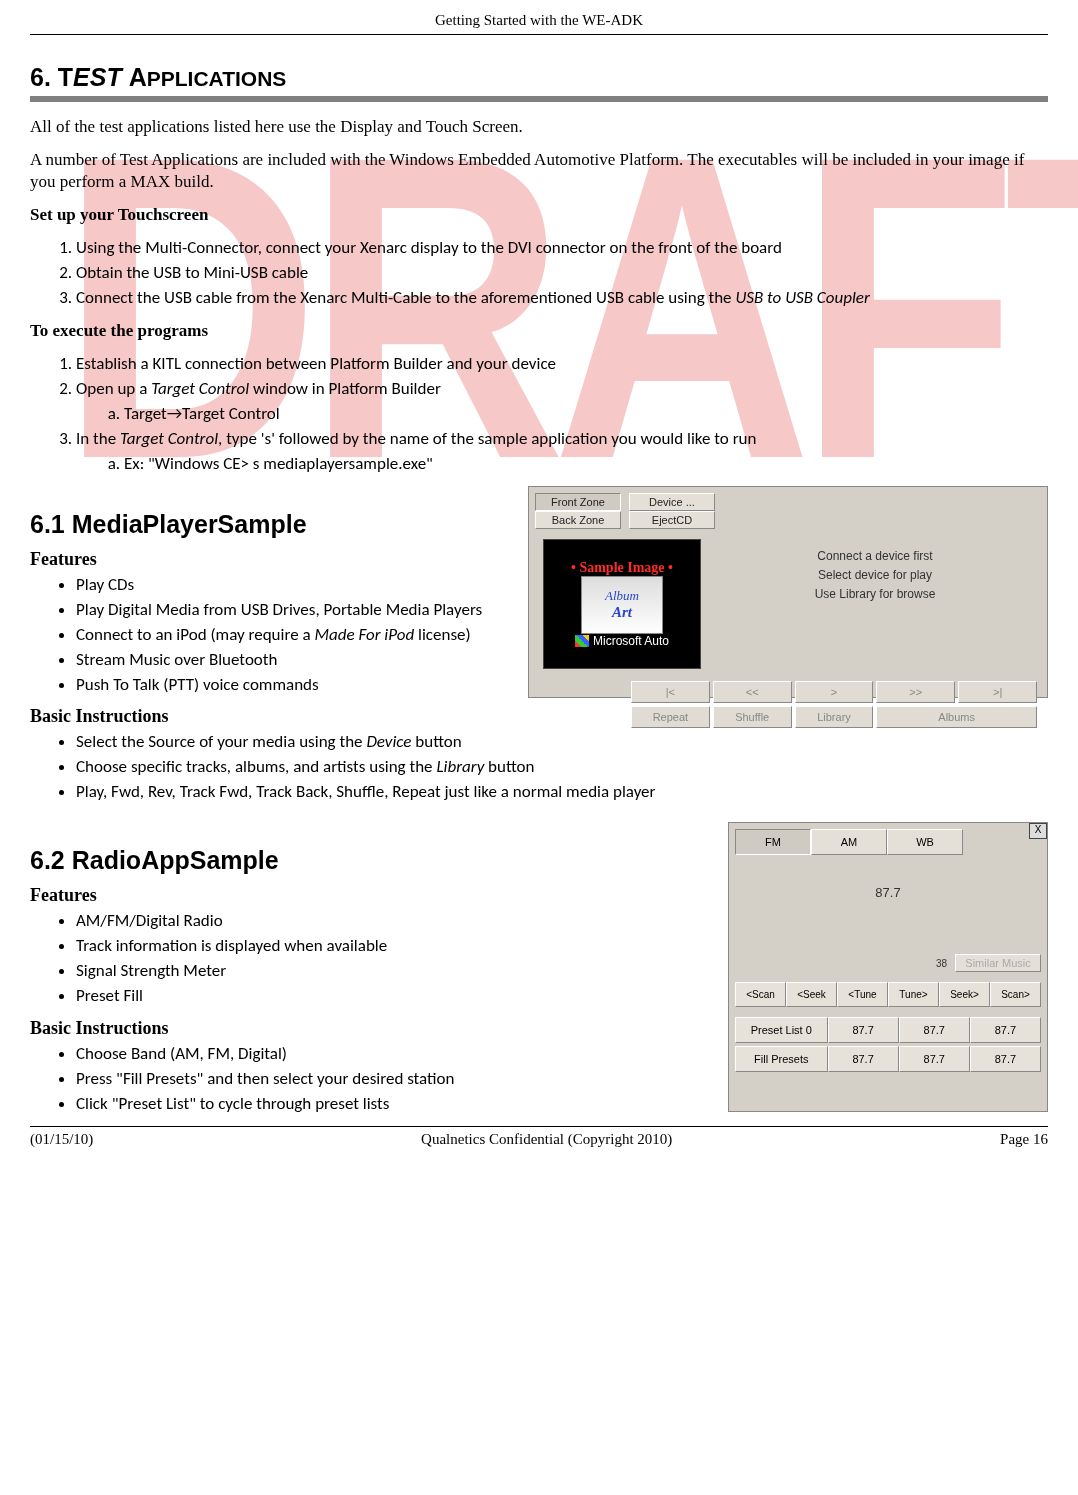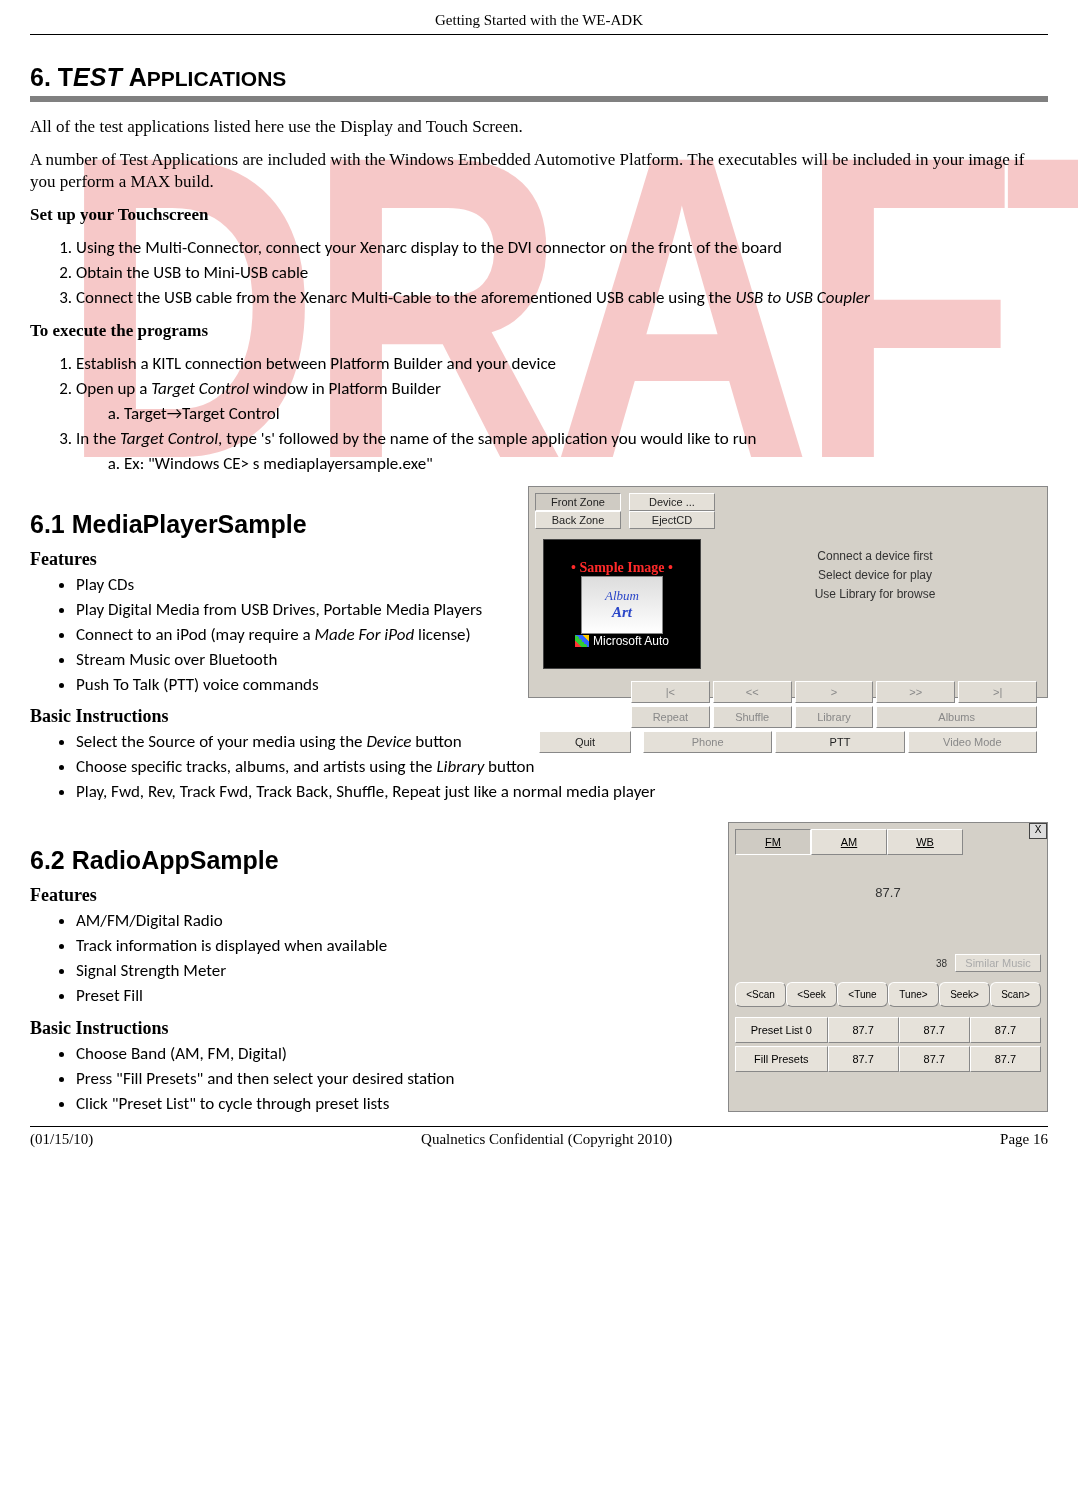--- a/index.html
+++ b/index.html
@@ -90,26 +90,26 @@
   .mp-grid { display:grid; grid-template-columns: repeat(5,1fr); gap:3px; margin:6px 4px 0 96px;}
   .mp-grid .mp-btn { min-width:auto; padding:4px 2px; color:#888; background:#e0dcd4;}
   .mp-bottom { display:flex; gap:3px; margin:3px 4px 0 4px;}
   .mp-bottom .mp-btn { flex:1; color:#888; padding:4px 2px;}
   .mp-bottom .mp-btn.dark { color:#222; }
   .mp-quit { width:86px; }
 
   .radio-figure { width:320px; height:290px; padding:0; font-family: Tahoma, Arial, sans-serif; font-size:11px; position:relative; background:#d4d0c8;}
   .radio-close { position:absolute; top:0; right:0; width:16px; height:14px; border:1px solid #444; background:#ddd; font-size:10px; text-align:center; line-height:12px;}
   .radio-tabs { display:flex; margin:6px 0 0 6px; gap:0;}
-  .radio-tabs .mp-btn { min-width:54px; padding:6px 10px; border-radius:0;text-decoration:underline; }
+  .radio-tabs .mp-btn { min-width:54px; padding:6px 10px; border-radius:0; }
   .radio-freq { text-align:center; font-size:13px; color:#333; margin-top:30px;}
   .radio-midrow { display:flex; justify-content:flex-end; align-items:center; gap:6px; margin:54px 6px 0 6px;}
   .radio-num { font-size:10px; color:#333; margin-right:2px;}
   .radio-ctrlrow { display:grid; grid-template-columns: repeat(6,1fr); gap:0; margin:10px 6px 0 6px;}
-  .radio-ctrlrow .mp-btn { min-width:auto; font-size:10px; padding:6px 2px; background:#e6e2da;border-radius:6px;}
+  .radio-ctrlrow .mp-btn { min-width:auto; font-size:10px; padding:6px 2px; background:#e6e2da;}
   .radio-presetrow { display:grid; grid-template-columns: 1.3fr 1fr 1fr 1fr; gap:0; margin:10px 6px 0 6px;}
   .radio-presetrow .mp-btn { min-width:auto; font-size:11px; padding:6px 2px; background:#e6e2da;}
 </style>
 </head>
 <body>
 
 <div class="page">
   <div class="watermark">DRAFT</div>
   <div class="content">
 
@@ -205,27 +205,20 @@
           <div class="mp-btn">|&lt;</div>
           <div class="mp-btn">&lt;&lt;</div>
           <div class="mp-btn">&gt;</div>
           <div class="mp-btn">&gt;&gt;</div>
           <div class="mp-btn">&gt;|</div>
           <div class="mp-btn">Repeat</div>
           <div class="mp-btn">Shuffle</div>
           <div class="mp-btn">Library</div>
           <div class="mp-btn" style="grid-column:span 2;">Albums</div>
         </div>
-        <div class="mp-bottom">
-          <div class="mp-btn dark mp-quit" style="flex:0 0 86px;">Quit</div>
-          <div style="flex:0 0 6px;"></div>
-          <div class="mp-btn">Phone</div>
-          <div class="mp-btn dark">PTT</div>
-          <div class="mp-btn">Video Mode</div>
-        </div>
       </div>
     </div>
 
     <ul class="bullets" style="margin-top:0;">
       <li>
         <span>Choose specific tracks, albums, and artists using the </span><span class="italic">Library</span><span> button</span>
       </li>
       <li>Play, Fwd, Rev, Track Fwd, Track Back, Shuffle, Repeat just like a normal media player</li>
     </ul>
 

